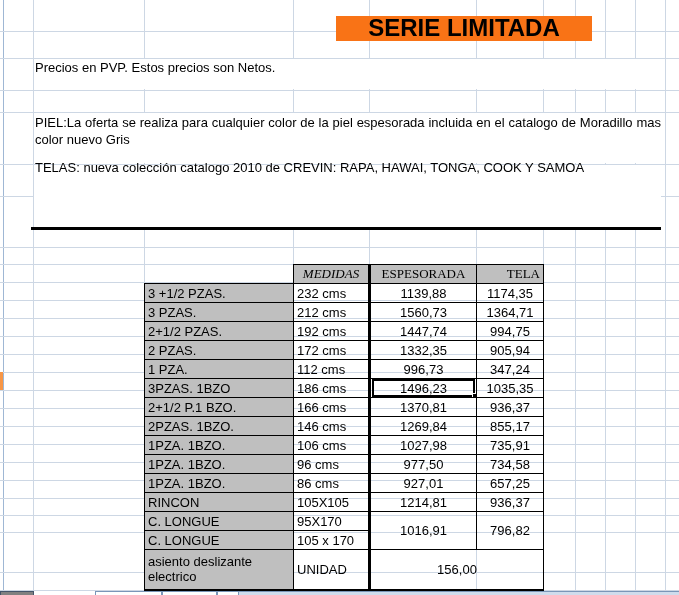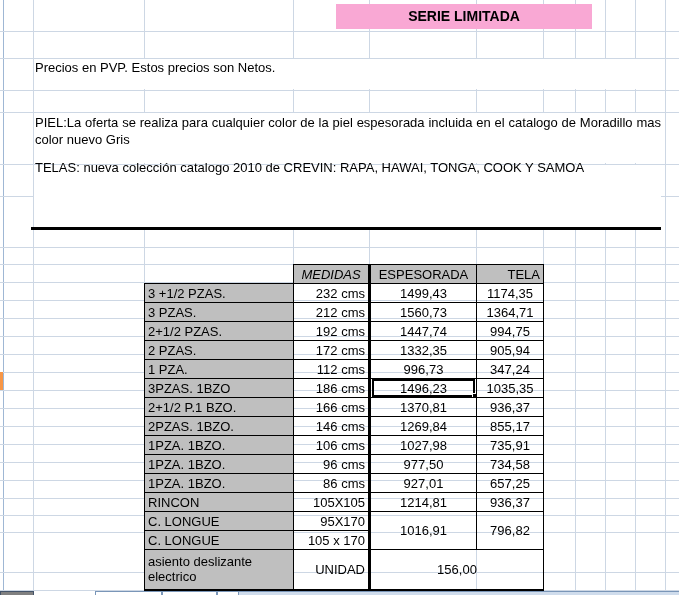--- a/index.html
+++ b/index.html
@@ -11,43 +11,43 @@
   }
   
   #grid{position:absolute;left:0;top:0;width:679px;height:595px;z-index:0;}
   .vline{position:absolute;top:0;width:1px;height:591px;background:#cdd7e4;}
   .hline{position:absolute;left:0;width:679px;height:1px;background:#cdd7e4;}
   
   .whiteblock{position:absolute;background:#fff;z-index:1;}
   
   .txt{position:absolute;z-index:2;font-size:13px;line-height:16px;white-space:nowrap;}
   #title{
-    position:absolute;z-index:2;left:336px;top:4px;width:256px;height:25px;
-    background:#f9a8d4;text-align:center;font-size:14px;font-weight:bold;line-height:24px;
+    position:absolute;z-index:2;left:336px;top:16px;width:256px;height:25px;
+    background:#f97316;text-align:center;font-size:24px;font-weight:bold;line-height:24px;
   }
   #note-piel{white-space:normal;width:626px;text-align:justify;line-height:17px;}
   
   #divider{position:absolute;z-index:2;left:31px;top:227px;width:630px;height:3px;background:#000;}
   
   #orange-cell{position:absolute;z-index:2;left:0;top:372px;width:3px;height:18px;}
   
   #price-table{
     position:absolute;z-index:2;left:144px;top:264px;
     border-collapse:collapse;table-layout:fixed;
     font-size:13px;
   }
   #price-table td{
     border:1px solid #000;padding:0 3px;overflow:hidden;white-space:nowrap;
     height:18px;vertical-align:middle;
   }
   #price-table td.empty{border:none;background:transparent;}
-  #price-table td.hdr{background:#bfbfbf;}
+  #price-table td.hdr{background:#bfbfbf;font-family:Liberation Serif, serif;}
   #price-table td.hdr.med-h{font-style:italic;text-align:center;}
   #price-table td.lbl{background:#bfbfbf;text-align:left;}
-  #price-table td.med{text-align:right;margin-left:20px;}
+  #price-table td.med{text-align:left;margin-left:20px;}
   #price-table td.esp{text-align:center;border-left:3px solid #000;}
   #price-table td.tel{text-align:center;}
   #price-table tr.last td{border-bottom:2px solid #000;}
   #price-table td.wrap{white-space:normal;line-height:15px;}
   
   #price-table td.active{position:relative;}
   #price-table td.active::after{
     content:"";position:absolute;left:1px;right:1px;top:0;bottom:0;
     border:2px solid #000;pointer-events:none;
   }
@@ -130,21 +130,21 @@
   <tbody>
     <tr>
       <td class="empty"></td>
       <td class="hdr med-h">MEDIDAS</td>
       <td class="hdr esp">ESPESORADA</td>
       <td class="hdr tel" style="text-align:right">TELA</td>
     </tr>
   <tr>
         <td class="lbl">3 +1/2 PZAS.</td>
         <td class="med">232 cms</td>
-        <td class="esp">1499,43</td>
+        <td class="esp">1139,88</td>
         <td class="tel">1174,35</td>
       </tr>
       <tr>
         <td class="lbl">3 PZAS.</td>
         <td class="med">212 cms</td>
         <td class="esp">1560,73</td>
         <td class="tel">1364,71</td>
       </tr>
       <tr>
         <td class="lbl">2+1/2 PZAS.</td>

